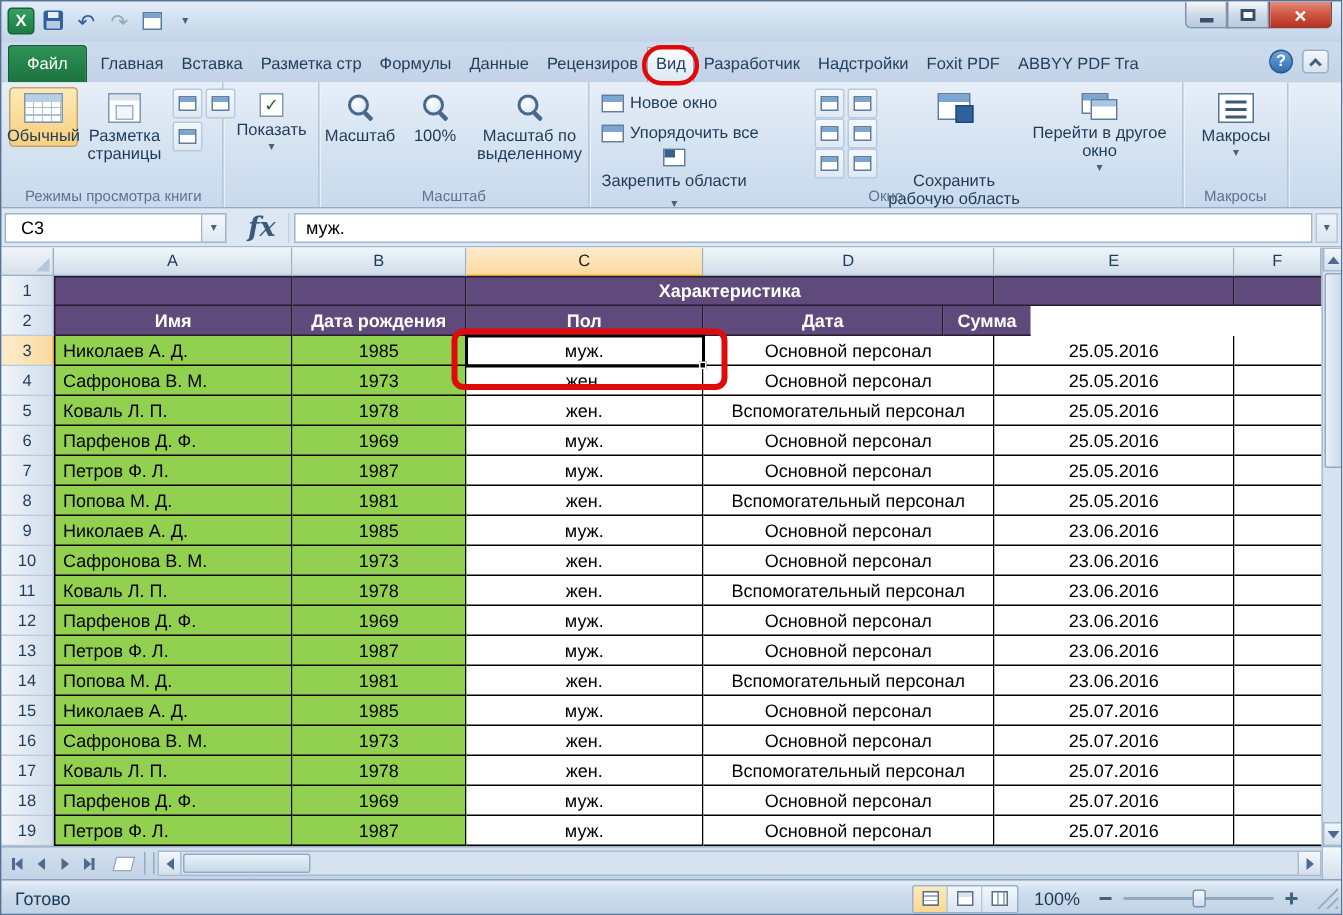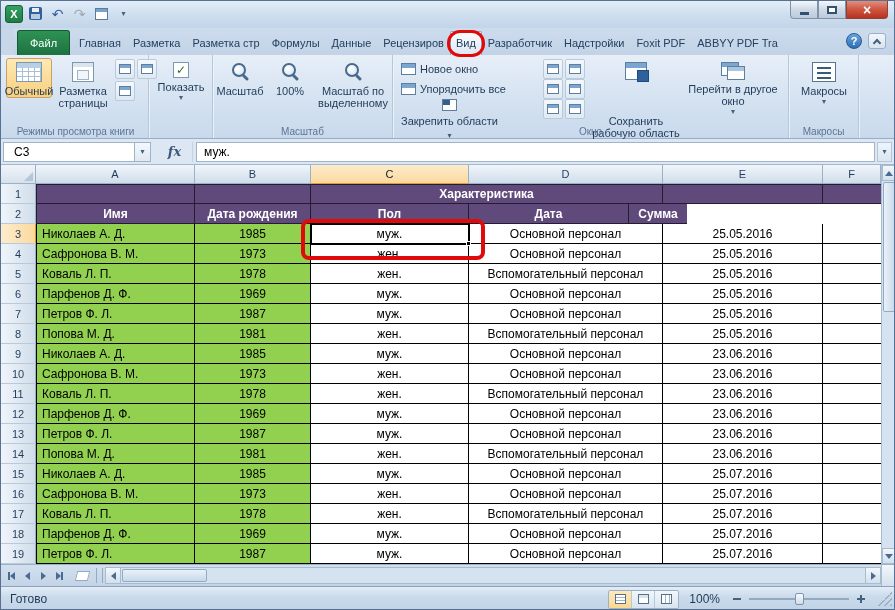--- a/index.html
+++ b/index.html
@@ -21,21 +21,21 @@
 .icon-table-sm{width:13px;height:12px;border:1px solid #5a7ba0;background:linear-gradient(#7aa3cc,#7aa3cc) 0 0/100% 3px no-repeat,#fff;}
 .title{position:absolute;left:180px;right:180px;top:0;height:27px;line-height:27px;text-align:center;font-size:12px;color:#1e3c5c;white-space:nowrap;overflow:hidden;}
 .winbtns{position:absolute;top:0;right:6px;display:flex;}
 .wbtn{width:28px;height:18px;border:1px solid #7e93ab;border-top:none;background:linear-gradient(#f4f8fb,#cfdae6 50%,#bccadb);display:flex;align-items:center;justify-content:center;}
 .wbtn.min{border-radius:0 0 0 4px;}
 .wbtn.close{width:42px;background:linear-gradient(#e0907f,#d05a45 45%,#b8311f);border-radius:0 0 4px 0;color:#fff;font-size:14px;font-weight:bold;border-color:#8e4338;}
 .minbar{width:9px;height:3px;background:#33506e;margin-top:7px;}
 .maxbox{width:10px;height:8px;border:2px solid #33506e;background:#fff;}
 
 
-.tabrow{position:absolute;top:27px;left:12px;right:0;height:27px;background:linear-gradient(#cddced,#c2d3e7);}
+.tabrow{position:absolute;top:27px;left:0;right:0;height:27px;background:linear-gradient(#cddced,#c2d3e7);}
 .rtabs{position:absolute;left:4px;bottom:0;display:flex;align-items:flex-end;}
 .rtab{position:relative;padding:6px 6px 6px;font-size:11px;color:#23405e;white-space:nowrap;}
 .rtab.file{background:linear-gradient(#2e9254,#1c7240);color:#fff;border:1px solid #145a32;border-bottom:none;border-radius:3px 3px 0 0;padding:6px 12px;margin-right:3px;}
 .rtab.active{background:linear-gradient(#fbfdff,#e8f0f8 60%,#dde8f3);border:1px solid #91a7c0;border-bottom:none;border-radius:2px 2px 0 0;padding:5px 5px 6px;}
 .tab-oval{position:absolute;top:-2px;left:-4px;right:-4px;bottom:-2px;border:3px solid var(--red,#e10a0a);border-radius:13px;pointer-events:none;z-index:30;}
 .tabrow-right{position:absolute;right:8px;top:5px;display:flex;gap:6px;align-items:center;}
 .helpbtn{width:16px;height:16px;border-radius:50%;background:linear-gradient(#6aa6dd,#2f6eb4);color:#fff;font-size:11px;font-weight:bold;display:flex;align-items:center;justify-content:center;border:1px solid #27598f;}
 .collapsebtn{width:18px;height:16px;border:1px solid #9ab0c8;border-radius:3px;background:linear-gradient(#f2f7fb,#d8e4f0);display:flex;align-items:center;justify-content:center;}
 .chev-up{width:6px;height:6px;border-left:2px solid #44617e;border-top:2px solid #44617e;transform:rotate(45deg);margin-top:3px;}
 
@@ -80,21 +80,21 @@
 .icon-switch{position:relative;width:24px;height:18px;}
 .icon-switch::before{content:"";position:absolute;top:0;left:0;width:16px;height:12px;border:1px solid #5f7d9c;background:linear-gradient(#7aa6d1,#7aa6d1) 0 0/100% 4px no-repeat,#fff;}
 .icon-switch::after{content:"";position:absolute;bottom:0;right:0;width:16px;height:12px;border:1px solid #5f7d9c;background:linear-gradient(#a8c6e2,#a8c6e2) 0 0/100% 4px no-repeat,#fff;}
 .icon-macro{width:24px;height:20px;border:1px solid #58748f;background:#fdfefe;position:relative;}
 .icon-macro::before{content:"";position:absolute;left:4px;right:4px;top:4px;height:2px;background:#3c5a77;box-shadow:0 5px 0 #3c5a77,0 10px 0 #3c5a77;}
 
 
 .formulabar{position:absolute;top:138px;left:0;right:0;height:26px;background:#dce7f3;border-bottom:1px solid #a4b8cd;display:flex;align-items:center;padding:0 2px;}
 .namebox{width:132px;height:20px;background:#fff;border:1px solid #9fb4c9;display:flex;align-items:center;padding-left:10px;font-size:12px;color:#000;}
 .namebox-dd{width:16px;height:20px;background:linear-gradient(#f3f8fc,#dfe9f2);border:1px solid #9fb4c9;border-left:none;display:flex;align-items:center;justify-content:center;font-size:8px;color:#44617e;}
-.fx{width:36px;height:20px;display:flex;align-items:center;justify-content:center;font-family:"DejaVu Serif",serif;font-style:italic;font-weight:bold;color:#3c5a77;font-size:13px;border-right:1px solid #c2d2e2;margin:0 3px 0 6px;}
+.fx{width:36px;height:20px;display:flex;align-items:center;justify-content:center;font-family:"DejaVu Serif",serif;font-style:italic;font-weight:bold;color:#3c5a77;font-size:18px;border-right:1px solid #c2d2e2;margin:0 3px 0 6px;}
 .fb-input{flex:1;height:20px;background:#fff;border:1px solid #9fb4c9;display:flex;align-items:center;padding-left:7px;font-size:12px;color:#000;}
 .fb-expand{width:15px;height:20px;display:flex;align-items:center;justify-content:center;font-size:8px;color:#44617e;background:linear-gradient(#eef4fa,#dbe6f0);border:1px solid #b5c6d8;margin-left:2px;}
 
 
 .gridarea{position:absolute;top:164px;left:0;width:895px;height:399px;background:#fff;overflow:hidden;}
 .chrow{display:flex;height:19px;}
 .corner{width:35px;height:19px;background:linear-gradient(#f0f4f9,#d7e1ec);border-right:1px solid #9db1c6;border-bottom:1px solid #9db1c6;position:relative;flex:none;}
 .corner-tri{position:absolute;right:2px;bottom:2px;width:0;height:0;border-left:9px solid transparent;border-bottom:9px solid #b5c6d8;}
 .colheads{display:flex;}
 .colhdr{height:19px;display:flex;align-items:center;justify-content:center;font-size:11px;color:#1f3c5c;background:linear-gradient(#f0f5fa,#dde7f1 60%,#d0dde9);border-right:1px solid #9db1c6;border-bottom:1px solid #9db1c6;flex:none;}
@@ -204,21 +204,21 @@
       <div class="wbtn close">
           <span>×</span>
         </div>
     </div>
   </div>
 
   <div class="tabrow">
     <div class="rtabs" id="ribbon-tabs">
         <div class="rtab file">Файл</div>
         <div class="rtab">Главная</div>
-        <div class="rtab">Разметка</div>
+        <div class="rtab">Вставка</div>
         <div class="rtab">Разметка стр</div>
         <div class="rtab">Формулы</div>
         <div class="rtab">Данные</div>
         <div class="rtab">Рецензиров</div>
         <div class="rtab active">Вид<div class="tab-oval"></div></div>
         <div class="rtab">Разработчик</div>
         <div class="rtab">Надстройки</div>
         <div class="rtab">Foxit PDF</div>
         <div class="rtab">ABBYY PDF Tra</div>
       </div>

